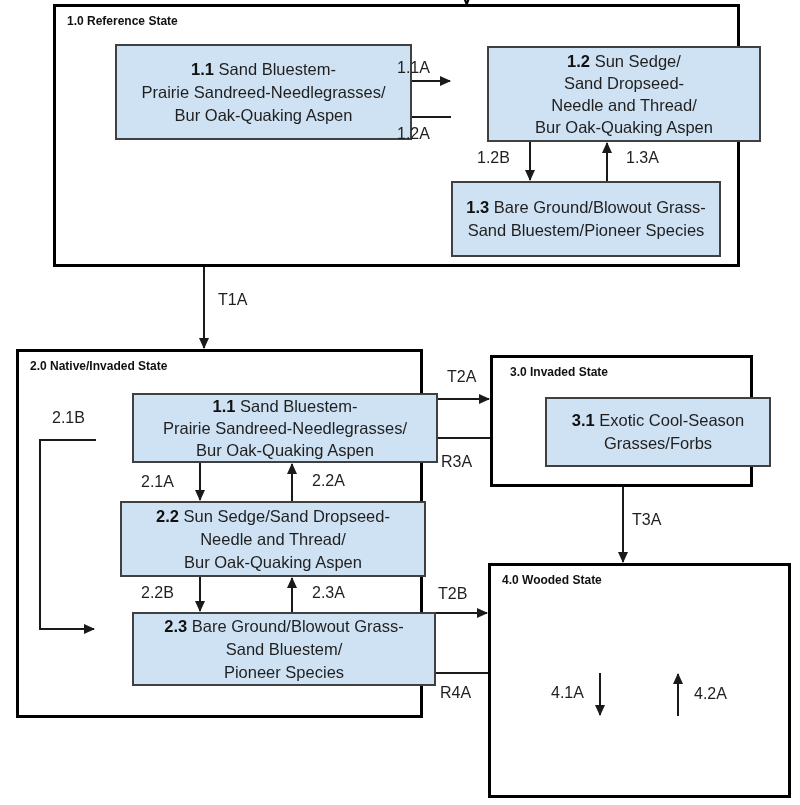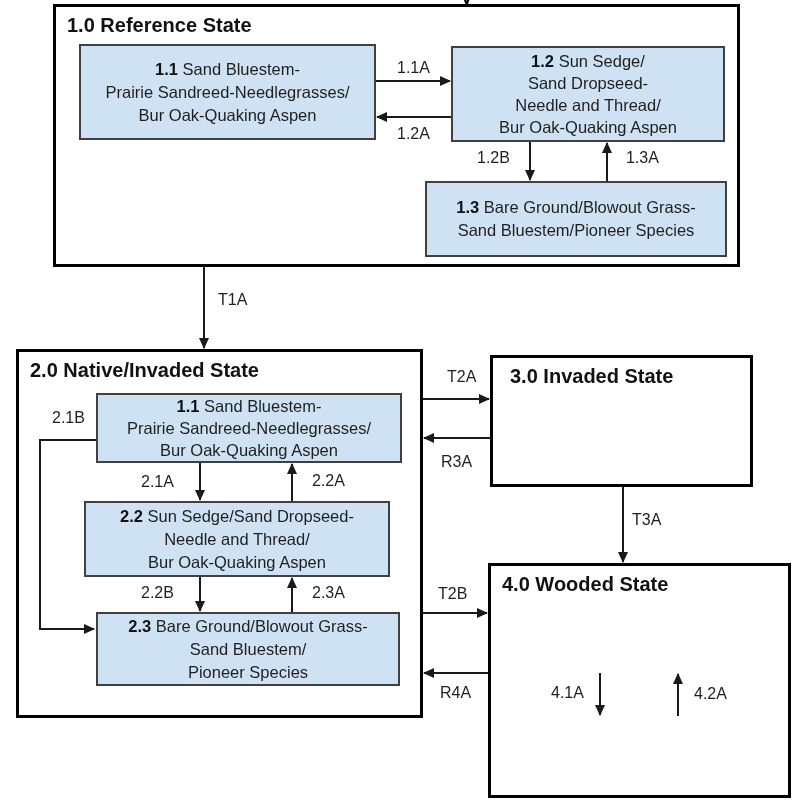--- a/index.html
+++ b/index.html
@@ -8,25 +8,25 @@
     overflow:hidden;
     font-family:"Liberation Sans", sans-serif;
     color:#1a1a1a;
   }
   .state{
     position:absolute;background:#ffffff;border:3px solid #000000;
     box-sizing:border-box;
   }
   .state-title{
     position:absolute;left:11px;top:7px;
-    font-weight:bold;font-size:20px;white-space:nowrap;color:#111111;
+    font-weight:bold;font-size:12px;white-space:nowrap;color:#111111;
   }
   .community{
     position:absolute;background:#cfe2f3;border:2px solid #404040;
-    box-sizing:border-box;display:flex;align-items:center;justify-content:center;
+    box-sizing:border-box;display:flex;align-items:center;justify-content:center;margin-left:36px;
   }
   .ctext{
     white-space:pre-line;text-align:center;
     font-size:16.5px;line-height:23px;color:#1f1f1f;
   }
   .ctext b{color:#111111;}
   .plabel{
     position:absolute;font-size:16px;color:#1f1f1f;white-space:nowrap;
   }
   .arrows{position:absolute;left:0;top:0;pointer-events:none;}
@@ -89,41 +89,45 @@
     <div class="ctext"><b>1.1</b><span> Sand Bluestem-
 Prairie Sandreed-Needlegrasses/
 Bur Oak-Quaking Aspen</span></div>
   </div>
   <div class="community" style="left:451px;top:46px;width:274px;height:96px">
     <div class="ctext" style="line-height:22px"><b>1.2</b><span> Sun Sedge/
 Sand Dropseed-
 Needle and Thread/
 Bur Oak-Quaking Aspen</span></div>
   </div>
-  <div class="community" style="left:425px;top:181px;width:302px;height:76px">
+  <div class="community" style="left:415px;top:181px;width:270px;height:76px">
     <div class="ctext"><b>1.3</b><span> Bare Ground/Blowout Grass-
 Sand Bluestem/Pioneer Species</span></div>
   </div>
 
   <div class="community" style="left:96px;top:393px;width:306px;height:70px">
     <div class="ctext" style="line-height:22px"><b>1.1</b><span> Sand Bluestem-
 Prairie Sandreed-Needlegrasses/
 Bur Oak-Quaking Aspen</span></div>
   </div>
   <div class="community" style="left:84px;top:501px;width:306px;height:76px">
     <div class="ctext"><b>2.2</b><span> Sun Sedge/Sand Dropseed-
 Needle and Thread/
 Bur Oak-Quaking Aspen</span></div>
   </div>
   <div class="community" style="left:96px;top:612px;width:304px;height:74px">
     <div class="ctext"><b>2.3</b><span> Bare Ground/Blowout Grass-
 Sand Bluestem/
 Pioneer Species</span></div>
   </div>
 
+  <div class="community" style="left:509px;top:397px;width:226px;height:70px">
+    <div class="ctext"><b>3.1</b><span> Exotic Cool-Season
+Grasses/Forbs</span></div>
+  </div>
 
 
   <span class="plabel" style="left:397px;top:59px">1.1A</span>
   <span class="plabel" style="left:397px;top:125px">1.2A</span>
   <span class="plabel" style="left:477px;top:149px">1.2B</span>
   <span class="plabel" style="left:626px;top:149px">1.3A</span>
   <span class="plabel" style="left:141px;top:473px">2.1A</span>
   <span class="plabel" style="left:52px;top:409px">2.1B</span>
   <span class="plabel" style="left:312px;top:472px">2.2A</span>
   <span class="plabel" style="left:141px;top:584px">2.2B</span>

